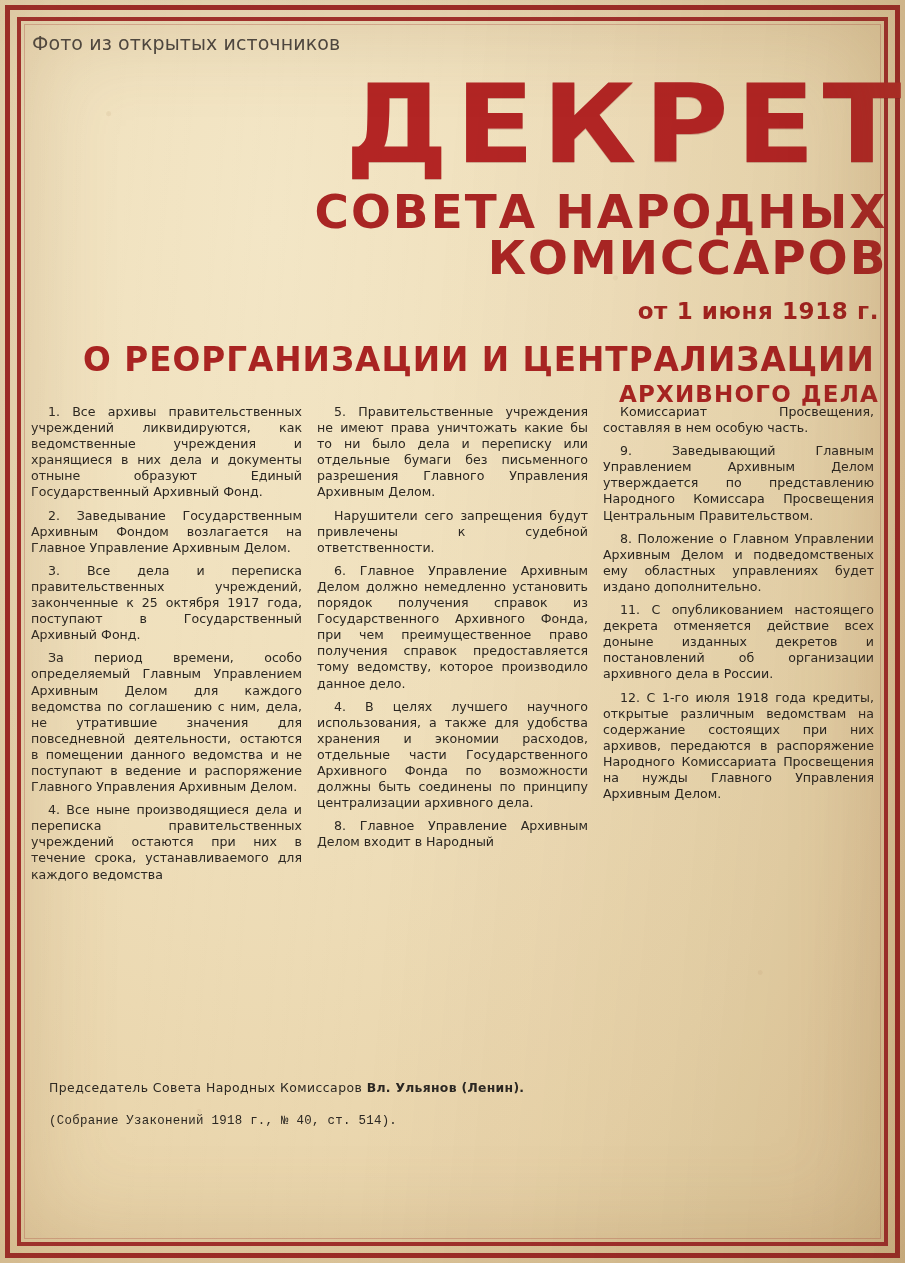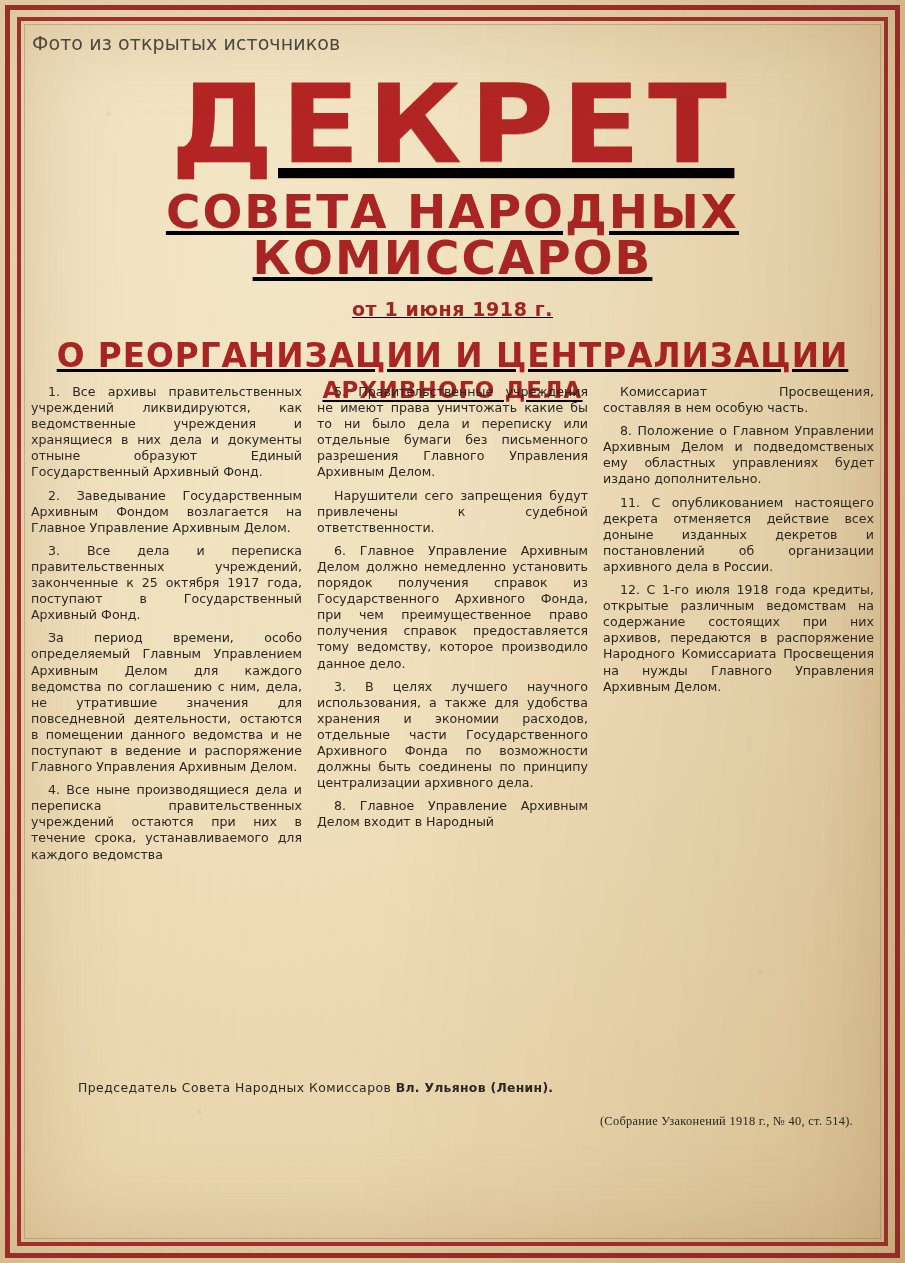--- a/index.html
+++ b/index.html
@@ -52,78 +52,78 @@
   .content{position:absolute;left:26px;top:26px;right:26px;bottom:26px;}
 
   
   .watermark{
     position:absolute;left:6px;top:6px;
     font-family:"DejaVu Sans", sans-serif;
     font-size:19px;color:#4a4540;letter-spacing:.1px;white-space:nowrap;
   }
 
   
-  .head{position:absolute;left:0;right:0;top:48px;text-align:center;text-decoration:underline;}
+  .head{position:absolute;left:0;right:0;top:48px;text-align:right;}
   .t-decree{
     font-family:"DejaVu Sans", sans-serif;
     font-weight:bold;font-size:108px;line-height:.95;
     color:#b32524;letter-spacing:7px;
     transform:scaleX(1.07);
     text-shadow:0 1px 0 rgba(120,30,25,.28);
   }
   .t-snk{
     margin-top:12px;
     font-family:"DejaVu Sans", sans-serif;
     font-weight:bold;font-size:46px;line-height:1;
     color:#a92523;letter-spacing:2px;
     transform:scaleX(1.02);
   }
   .t-date{
     margin-top:17px;
     font-family:"DejaVu Sans", sans-serif;
-    font-weight:bold;font-size:19px;color:#a3231f;letter-spacing:.6px;
+    font-weight:bold;font-size:23px;color:#a3231f;letter-spacing:.6px;
   }
   .t-sub1{
     margin-top:19px;
     font-family:"DejaVu Sans", sans-serif;
     font-weight:bold;font-size:33px;line-height:1.06;
     color:#a92422;letter-spacing:1px;transform:scaleX(.99);
   }
   .t-sub2{
     margin-top:4px;
     font-family:"DejaVu Sans", sans-serif;
     font-weight:bold;font-size:23px;line-height:1.06;
     color:#a92422;letter-spacing:1.2px;
   }
 
   
   .cols{
-    position:absolute;left:5px;right:5px;top:358px;height:645px;
+    position:absolute;left:5px;right:5px;top:378px;height:645px;
     display:flex;gap:15px;
   }
   .col{
     flex:1 1 0;min-width:0;
     font-family:"DejaVu Sans", sans-serif;
     font-size:12.6px;line-height:16.1px;
     color:#2b2722;text-align:justify;
     -webkit-hyphens:none;hyphens:none;
   }
   .col p{margin:0 0 7px 0;text-indent:17px;}
   .col p:last-child{margin-bottom:0;}
 
   
-  .signs{position:absolute;left:52px;right:18px;top:1054px;}
+  .signs{position:absolute;left:23px;right:18px;top:1054px;}
   .sig-line{
     font-family:"DejaVu Sans", sans-serif;
     font-size:12.4px;color:#2b2722;letter-spacing:.45px;margin-bottom:19px;
   }
   .sig-line .nm{font-weight:bold;letter-spacing:.3px;}
   .src{
-    text-align:right;margin-top:0;margin-right:8px;
-    font-family:Liberation Serif, serif;
+    margin-top:0;margin-right:8px;
+    font-family:Liberation Mono, monospace;
     font-size:12.4px;color:#2b2722;letter-spacing:.3px;
   }
 </style>
 </head>
 <body>
 
 <div class="poster">
 
   <div class="frame-outer"></div>
   <div class="frame-inner"></div>
@@ -146,25 +146,26 @@
           <p>1. Все архивы правительственных учреждений ликвидируются, как ведомственные учреждения и хранящиеся в них дела и документы отныне образуют Единый Государственный Архивный Фонд.</p>
           <p>2. Заведывание Государственным Архивным Фондом возлагается на Главное Управление Архивным Делом.</p>
           <p>3. Все дела и переписка правительственных учреждений, законченные к 25 октября 1917 года, поступают в Государственный Архивный Фонд.</p>
           <p>За период времени, особо определяемый Главным Управлением Архивным Делом для каждого ведомства по соглашению с ним, дела, не утратившие значения для повседневной деятельности, остаются в помещении данного ведомства и не поступают в ведение и распоряжение Главного Управления Архивным Делом.</p>
           <p>4. Все ныне производящиеся дела и переписка правительственных учреждений остаются при них в течение срока, устанавливаемого для каждого ведомства</p>
         </div>
       <div class="col" id="col1">
           <p>5. Правительственные учреждения не имеют права уничтожать какие бы то ни было дела и переписку или отдельные бумаги без письменного разрешения Главного Управления Архивным Делом.</p>
           <p>Нарушители сего запрещения будут привлечены к судебной ответственности.</p>
           <p>6. Главное Управление Архивным Делом должно немедленно установить порядок получения справок из Государственного Архивного Фонда, при чем преимущественное право получения справок предоставляется тому ведомству, которое производило данное дело.</p>
-          <p>3. В целях лучшего научного использования, а также для удобства хранения и экономии расходов, отдельные части Государственного Архивного Фонда по возможности должны быть соединены по принципу централизации архивного дела.</p>
+          <p>4. В целях лучшего научного использования, а также для удобства хранения и экономии расходов, отдельные части Государственного Архивного Фонда по возможности должны быть соединены по принципу централизации архивного дела.</p>
           <p>8. Главное Управление Архивным Делом входит в Народный</p>
         </div>
       <div class="col" id="col2">
           <p>Комиссариат Просвещения, составляя в нем особую часть.</p>
+          <p>9. Заведывающий Главным Управлением Архивным Делом утверждается по представлению Народного Комиссара Просвещения Центральным Правительством.</p>
           <p>8. Положение о Главном Управлении Архивным Делом и подведомственых ему областных управлениях будет издано дополнительно.</p>
           <p>11. С опубликованием настоящего декрета отменяется действие всех доныне изданных декретов и постановлений об организации архивного дела в России.</p>
           <p>12. С 1-го июля 1918 года кредиты, открытые различным ведомствам на содержание состоящих при них архивов, передаются в распоряжение Народного Комиссариата Просвещения на нужды Главного Управления Архивным Делом.</p>
         </div>
     </div>
 
     <div class="signs">
       <div class="sig-line">
         <span>Председатель Совета Народных Комиссаров </span><span class="nm">Вл. Ульянов (Ленин).</span>
       </div>

